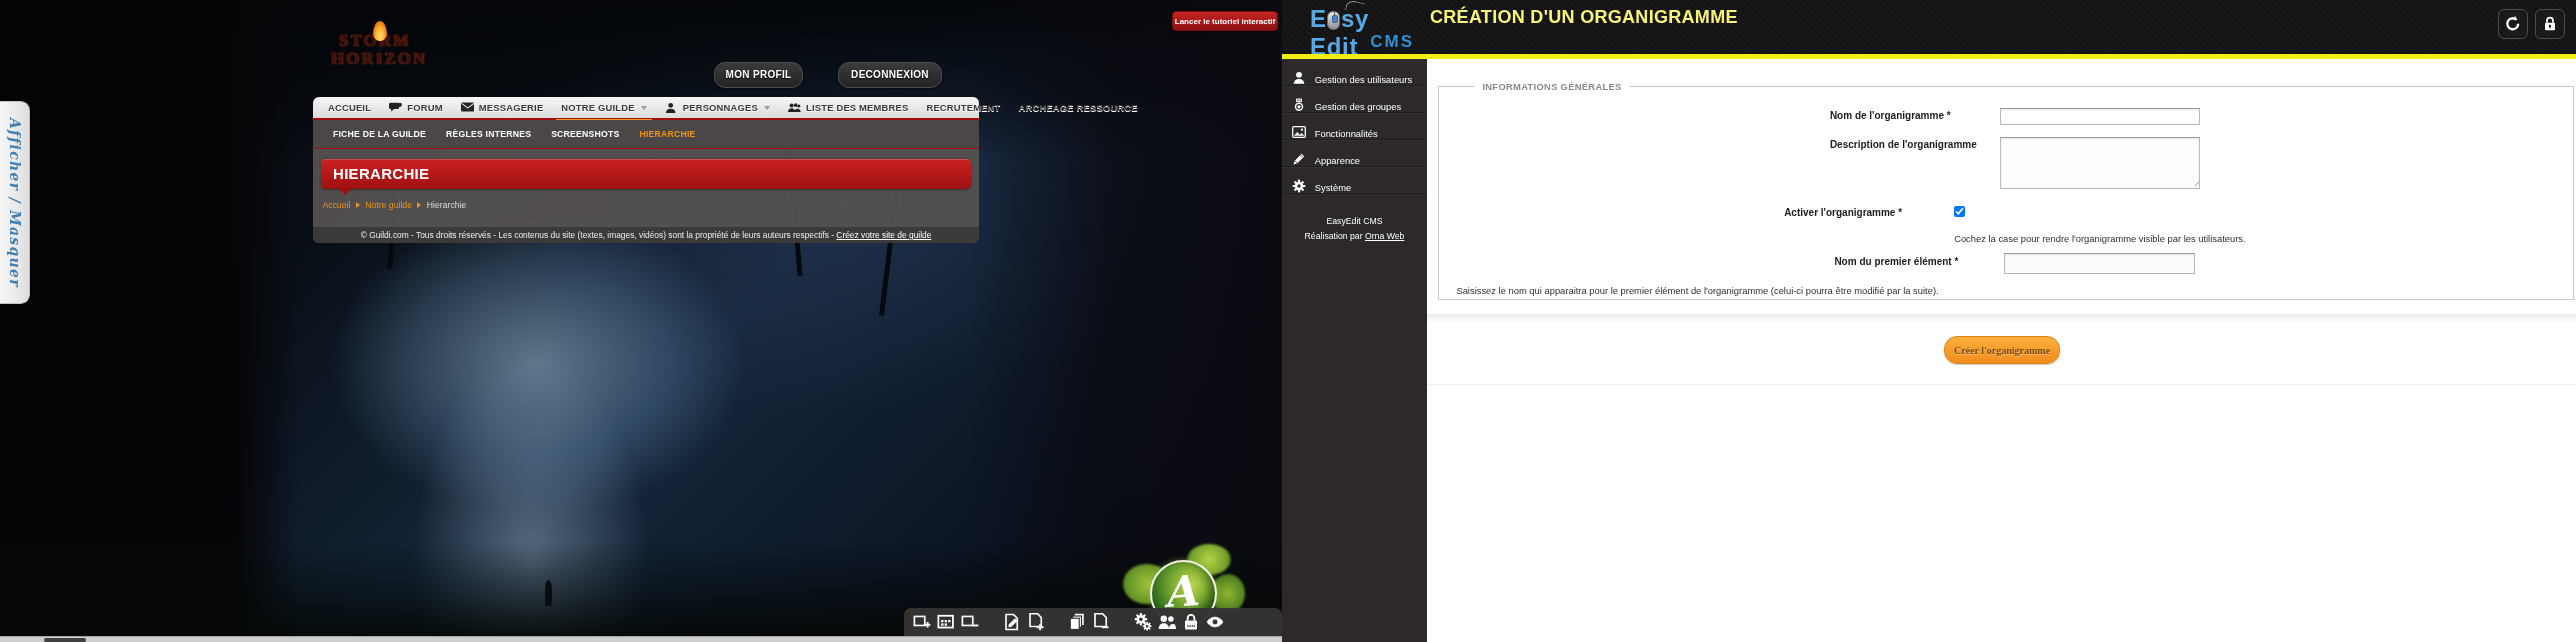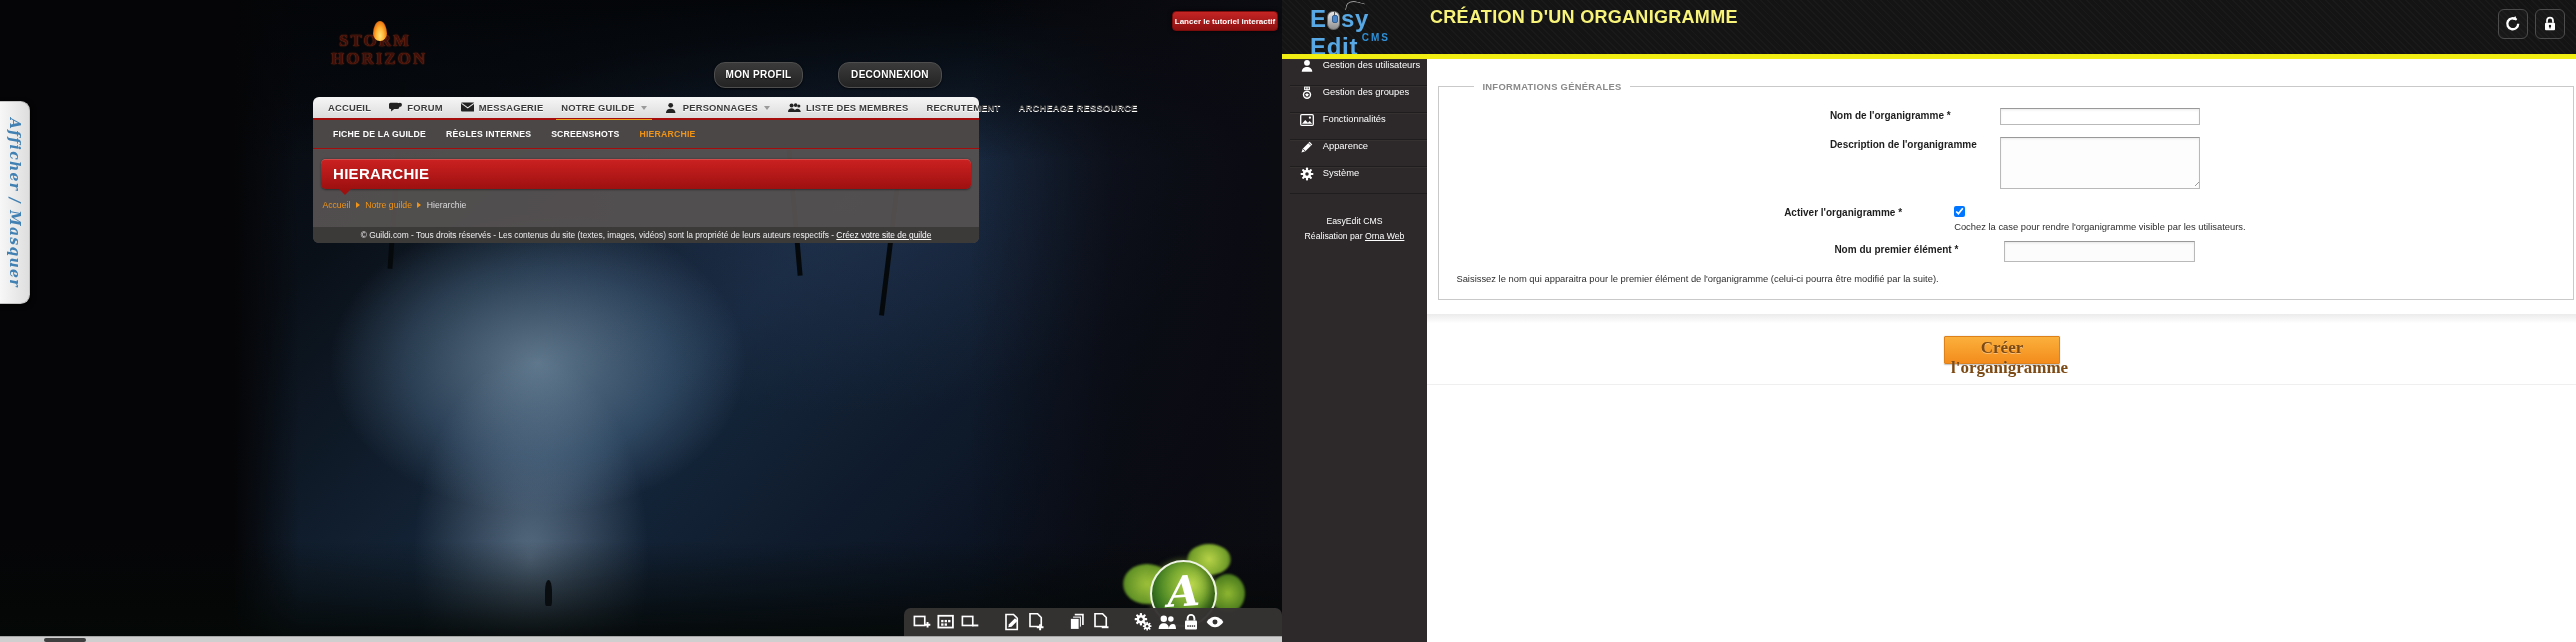--- a/index.html
+++ b/index.html
@@ -127,59 +127,59 @@
   
   .eelogo{position:absolute;left:28px;top:5.4px;width:108px;height:44px;color:#57a8e4;
       font-weight:bold;font-size:24px;letter-spacing:0.7px;}
   .eelogo .mouse{display:inline-block;width:12.8px;height:19px;border-radius:6px;vertical-align:-2.7px;
       background:linear-gradient(180deg,#e8e8e8,#8f8f8f);border:0.7px solid #666;position:relative;margin:0 0.7px;}
   .eelogo .mouse::before{content:"";position:absolute;left:5.4px;top:0;width:0.7px;height:8px;background:#555;}
   .eelogo .mouse::after{content:"";position:absolute;left:4px;top:3.4px;width:3.4px;height:5.4px;border-radius:2px;
       background:#4a86c8;border:0.7px solid #345e8e;}
   .eelogo .cord{position:absolute;left:36px;top:-4px;width:17.5px;height:10.8px;border:1.3px solid #9a9a9a;
       border-bottom:none;border-right:none;border-radius:60% 0 0 0;transform:rotate(14deg);}
-  .eelogo .sub{position:absolute;right:28px;top:27px;font-size:10px;color:#2f8fd6;letter-spacing:2px;}
+  .eelogo .sub{position:absolute;right:4px;top:27px;font-size:17px;color:#2f8fd6;letter-spacing:2px;}
 
   .atitle{position:absolute;left:148px;top:6.7px;color:#f8f479;font-weight:bold;font-size:18px;letter-spacing:0.3px;}
   .hbtn{position:absolute;top:8.7px;width:30px;height:30px;border:0.7px solid #4c4c4c;border-radius:6px;
       display:flex;align-items:center;justify-content:center;cursor:pointer;background:rgba(255,255,255,.02);}
   .hbtn.refresh{left:1216px;}
   .hbtn.lock{left:1253px;}
 
   
   .aside{position:absolute;left:0;top:59px;width:145px;height:583px;background:#2d292a;}
-  .aitem{height:27px;display:flex;align-items:flex-start;gap:8.7px;padding-left:10px;cursor:pointer;
-      border-bottom:0.7px solid #201d1e;box-shadow:inset 0 0.7px 0 #393435;color:#fff;font-size:9.4px;margin-left:8px;}
+  .aitem{height:27px;display:flex;align-items:flex-end;gap:8.7px;padding-left:10px;cursor:pointer;
+      border-bottom:0.7px solid #201d1e;box-shadow:inset 0 0.7px 0 #393435;color:#fff;font-size:9.4px;}
   .aitem .aico{width:14px;height:14px;display:inline-flex;}
   .asfoot{margin-top:20px;text-align:center;color:#fff;font-size:8.7px;line-height:15px;}
   .asfoot a{color:#fff;text-decoration:underline;cursor:pointer;}
 
   
   .amain{position:absolute;left:145px;top:59px;width:1150px;height:583px;background:#fff;}
   fieldset.fs{position:absolute;left:11.4px;top:21.5px;width:1136px;height:219px;margin:0;
       border:0.7px solid #c9c9c9;padding:4px 0 0 0;}
   fieldset.fs legend{margin-left:35px;padding:0 8px;color:#8a8a8a;font-weight:bold;font-size:9.4px;letter-spacing:0.3px;}
   .frow{display:flex;margin:12px 0 0 17px;justify-content:center;}
   .flabel{width:170px;font-weight:bold;font-size:10px;color:#1d1d1d;padding-top:2.7px;}
   input.txt{width:200px;height:17px;border:0.7px solid #b9b9b9;border-top-color:#999;
       box-shadow:inset 0 1.3px 2px rgba(0,0,0,.08);font-size:9.4px;padding:0 4px;font-family:inherit;}
   .tawrap{position:relative;width:200px;height:52px;}
   textarea.txa{width:200px;height:52px;border:0.7px solid #b9b9b9;border-top-color:#999;resize:none;
       box-shadow:inset 0 1.3px 2px rgba(0,0,0,.07);font-size:9.4px;padding:2.7px 4px;font-family:inherit;background:#fdfdfd;}
   .rgrip{position:absolute;right:1.3px;bottom:2.7px;width:6.7px;height:6.7px;pointer-events:none;
       background:linear-gradient(135deg,transparent 0 50%,#999 50% 56%,transparent 56% 70%,#999 70% 76%,transparent 76%);}
   input.cb{width:10.8px;height:10.8px;margin:1.3px 0 0 0;cursor:pointer;}
-  .fhelp{font-size:9.4px;color:#2e2e2e;margin-top:2px;}
+  .fhelp{font-size:9.4px;color:#2e2e2e;margin-top:14px;}
   .bighelp{margin:10.8px 0 0 17px;font-size:9.4px;color:#2e2e2e;}
   input.txt2{width:191px;height:21px;background:#fcfcfc;}
   .actions{position:absolute;left:0;top:255px;width:1150px;height:71px;
       background:linear-gradient(180deg,#ebebeb,#fff 9.4px);border-bottom:0.7px solid #efefef;}
-  .obtn{position:absolute;left:517px;top:22px;width:116px;height:28px;border:0.7px solid #dd821a;border-radius:1px;
+  .obtn{position:absolute;left:517px;top:22px;width:116px;height:28px;border:0.7px solid #dd821a;border-radius:13px;
       background:linear-gradient(180deg,#fbb03c,#f38c1c);cursor:pointer;
-      font-family:"Liberation Serif",serif;font-weight:bold;font-size:17px;color:#7c4a14;
+      font-family:"Liberation Serif",serif;font-weight:bold;font-size:10px;color:#7c4a14;
       text-shadow:0 0.7px 0 rgba(255,255,255,.4);box-shadow:0 0.7px 1.3px rgba(0,0,0,.25);}
 </style>
 </head>
 <body>
 
 <div class="stage">
 
   <div class="left">
     <div class="canopy"></div>
     <div class="trunk" style="left:394px;top:81px;height:188px;transform:rotate(4deg);"></div>

